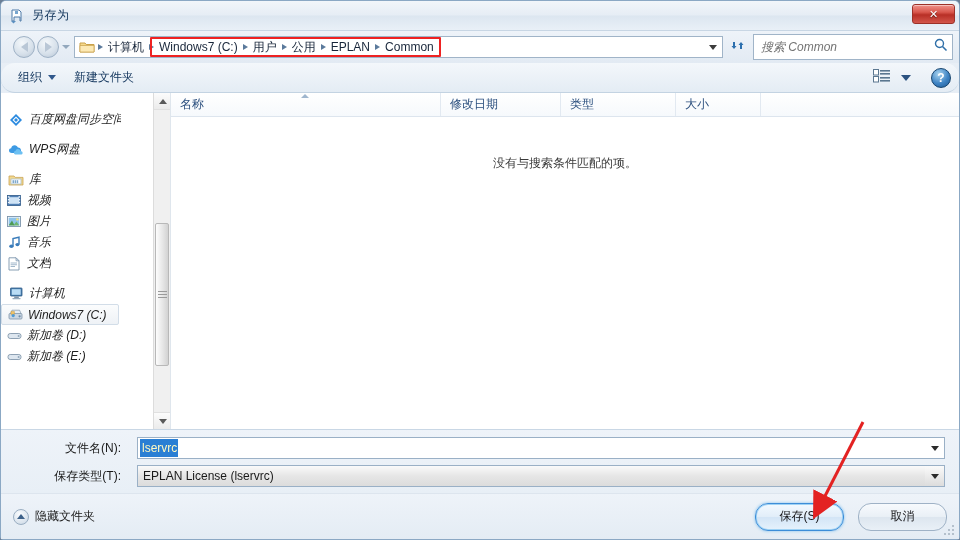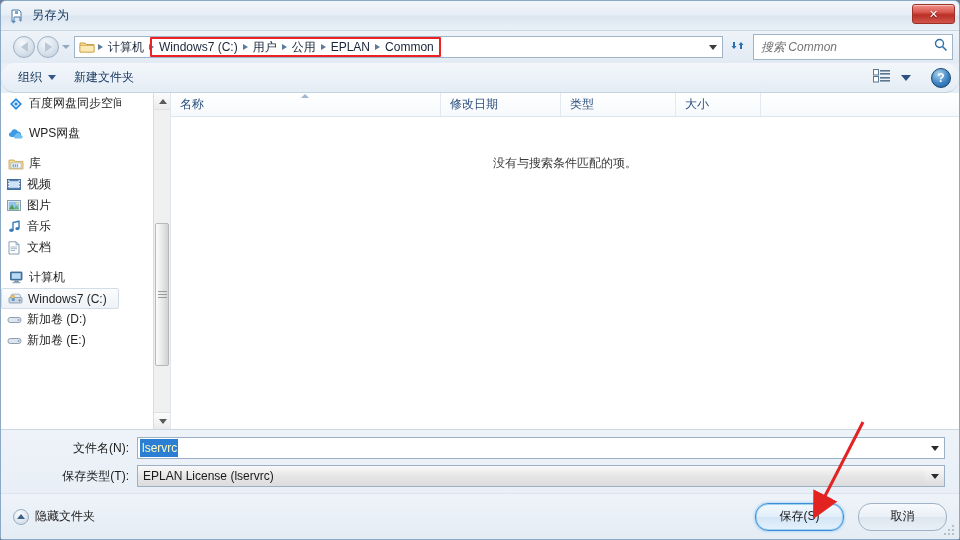--- a/index.html
+++ b/index.html
@@ -134,21 +134,21 @@
     background: radial-gradient(circle at 38% 28%,#a9d4ef 0%,#3f84c4 55%,#1c5792 100%);
     border: 1px solid #17456f; color: #fff; font-size: 12px; font-weight: bold;
     display: flex; align-items: center; justify-content: center;
   }
   
   #body { flex: 1 1 auto; display: flex; min-height: 0; background: #fff; }
   #sidebar {
     width: 170px; flex: 0 0 170px; background: #fff; position: relative;
     border-right: 1px solid #dfe6ed; overflow: hidden;
   }
-  #sidebar-inner { position: absolute; left: 0; top: 0; width: 120px; }
+  #sidebar-inner { position: absolute; left: 0; top: 16px; width: 120px; font-style: italic; }
   .sb {
     display: flex; align-items: center; height: 21px; font-size: 12px;
     color: #1f1f1f; cursor: pointer; padding-left: 6px; white-space: nowrap;
     overflow: hidden;
   }
   .sb .ic { width: 18px; flex: 0 0 18px; display: flex; align-items: center; justify-content: center; }
   .sb .lbl { margin-left: 4px; overflow: hidden; text-overflow: clip; }
   .sb.indent { padding-left: 4px; }
   .sb.sel {
     background: linear-gradient(180deg,#fbfcfd 0%,#eef2f6 100%);
@@ -205,21 +205,21 @@
     position: absolute; left: 0; right: 0; top: 38px; text-align: center;
     font-size: 12px; color: #3a3a3a;
   }
   
   #formzone {
     flex: 0 0 62px; background: linear-gradient(180deg,#eef3f9,#e8eff6);
     border-top: 1px solid #c9d7e5; padding: 7px 14px 0 0;
   }
   .frow { display: flex; align-items: center; height: 22px; margin-bottom: 6px; }
   .flabel {
-    width: 136px; flex: 0 0 136px; text-align: right; padding-right: 8px;
+    width: 136px; flex: 0 0 136px; text-align: right; padding-right: 16px;
     font-size: 12px; color: #1a1a1a;
   }
   .fctrl { flex: 1 1 auto; height: 22px; display: flex; position: relative; min-width: 0; }
   #name-input {
     flex: 1; background: #fff; border: 1px solid #9ab0c6; border-right: none;
     display: flex; align-items: center; padding-left: 2px; cursor: text;
   }
   #name-sel {
     background: #2a7fd4; color: #fef9c3; font-size: 12px; padding: 1px 1px 1px 2px;
     line-height: 16px;

